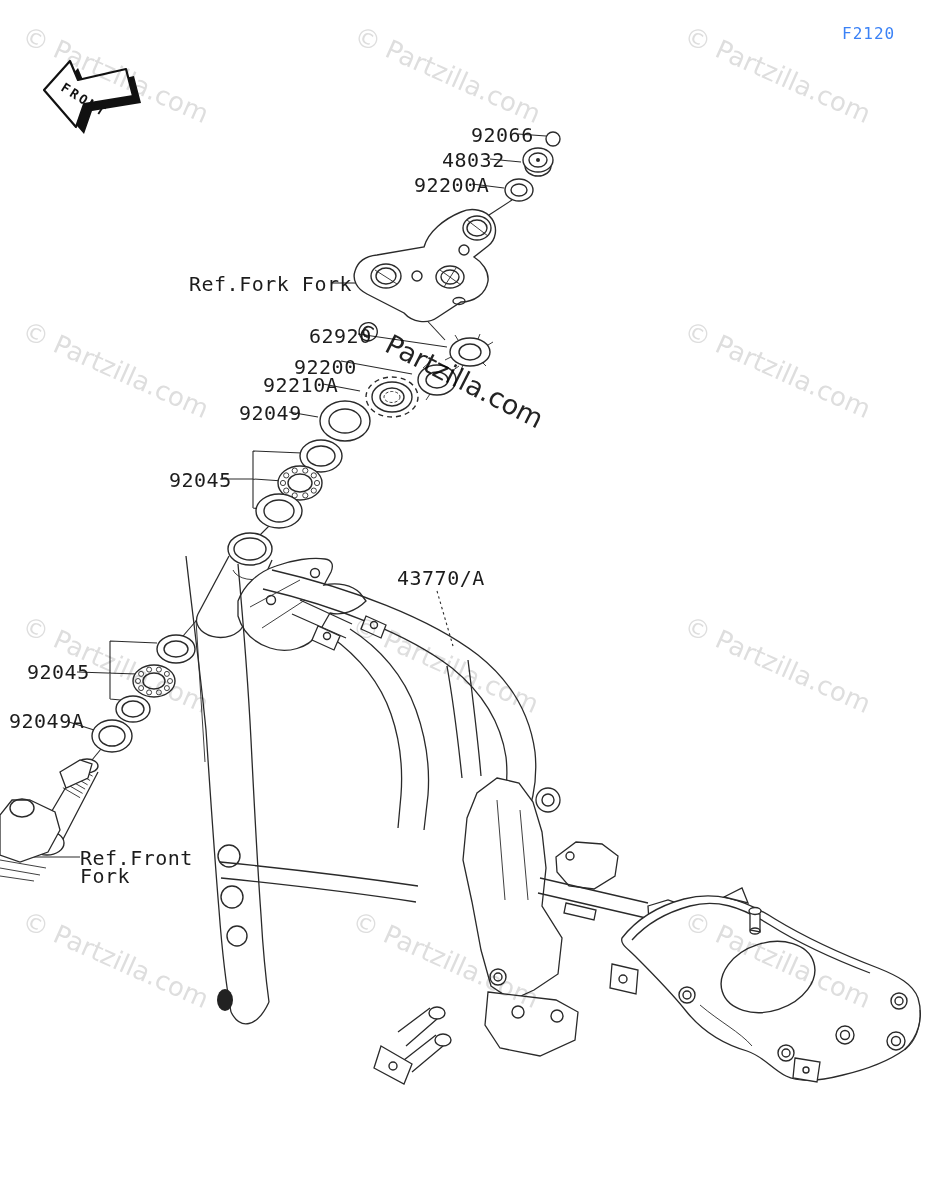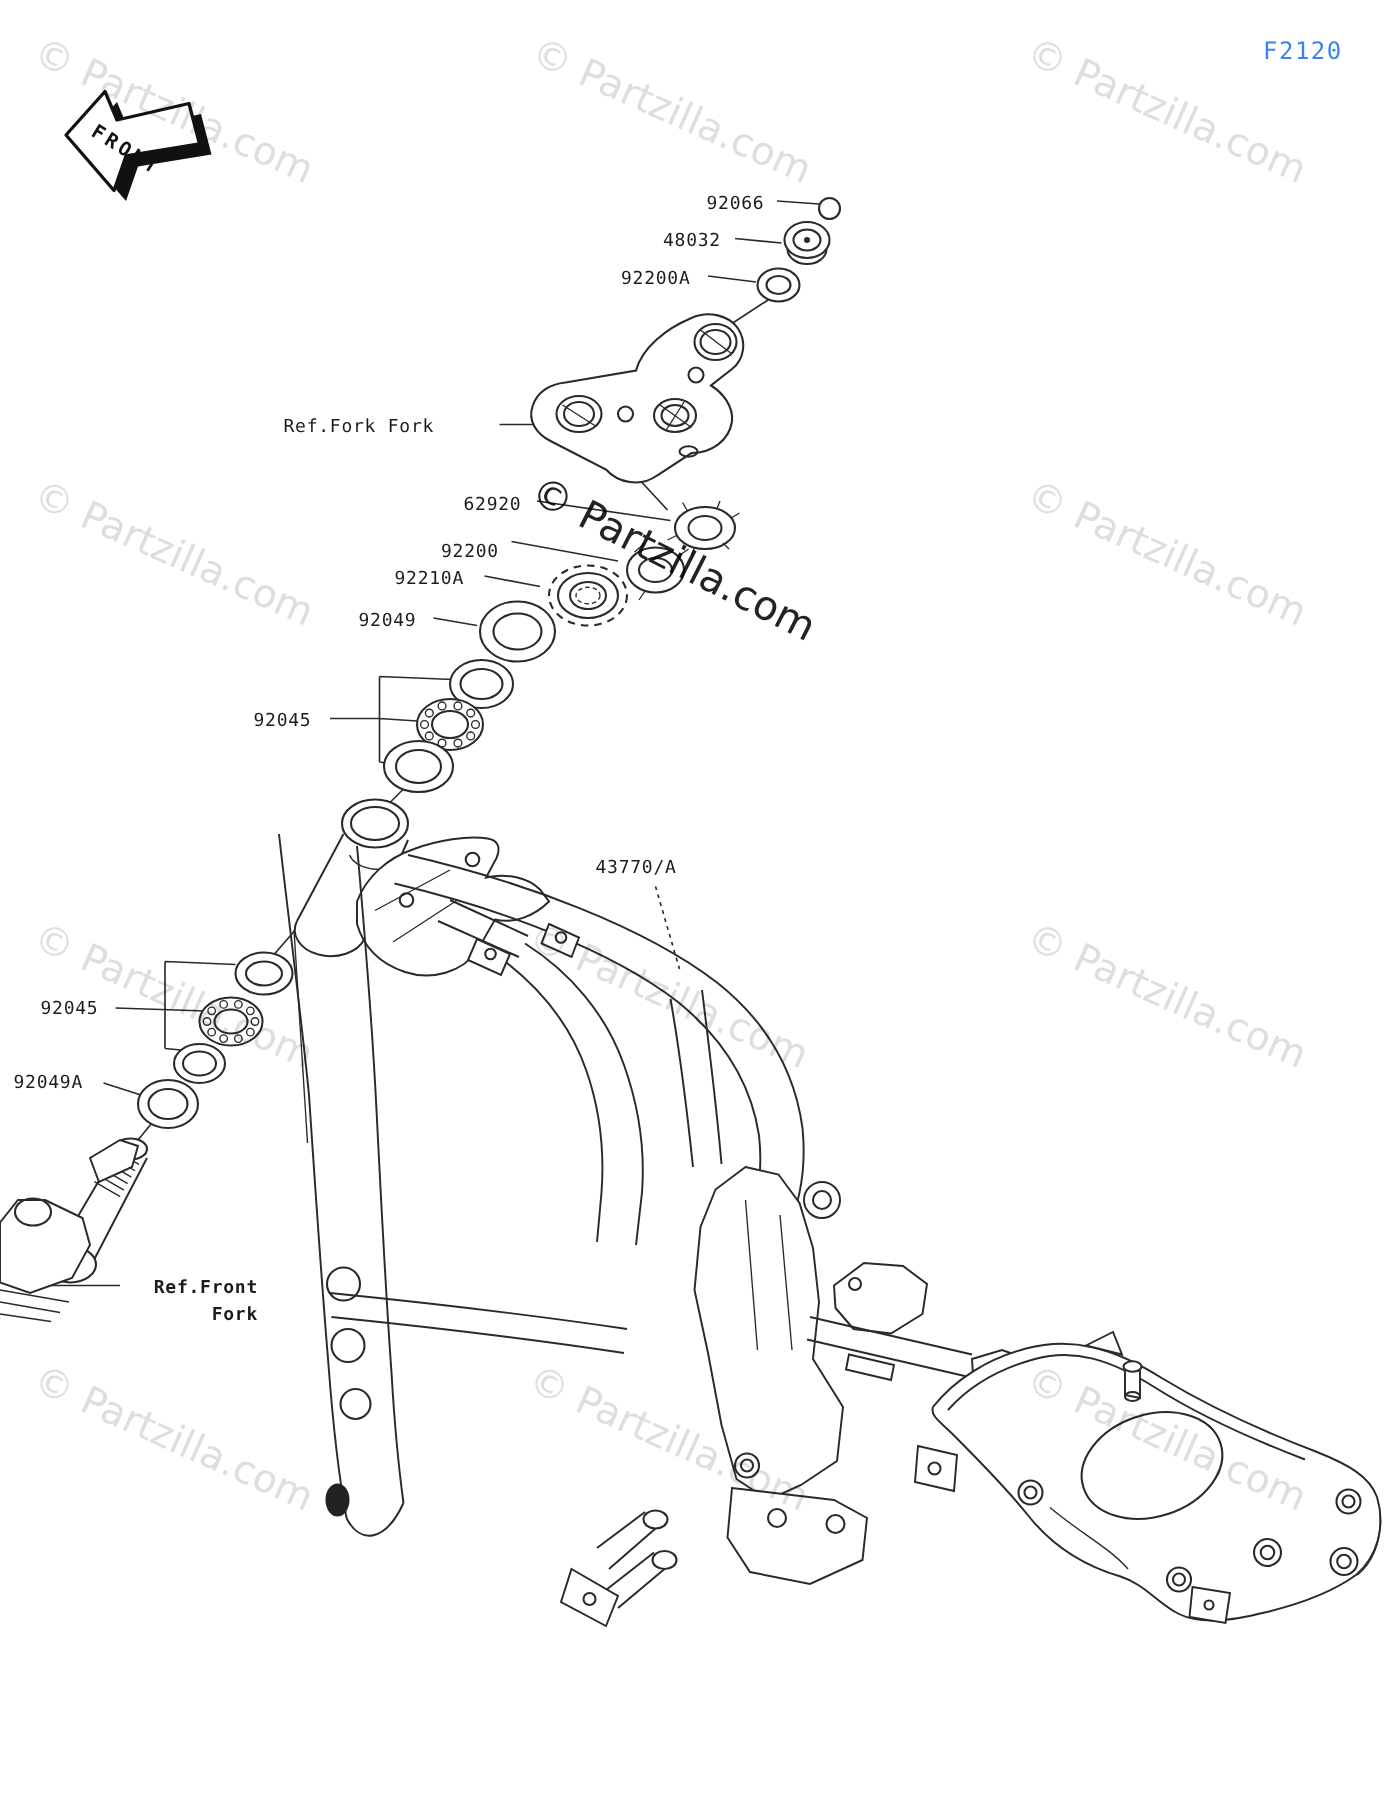--- a/index.html
+++ b/index.html
@@ -1,21 +1,21 @@
 <!DOCTYPE html>
 <html style="--wm-light: #dedede; --wm-dark: #232323;"><head>
 <meta charset="utf-8">
 <style>
   html,body{margin:0;padding:0;background:#fff;}
   .stage{position:relative;width:929px;height:1200px;background:#ffffff;overflow:hidden;
          font-family:"DejaVu Sans Mono","Liberation Mono",monospace;}
   .art{position:absolute;left:0;top:0;z-index:1;}
-  .plabel{position:absolute;z-index:4;font-size:12px;line-height:18px;color:#1c1c1c;
+  .plabel{position:absolute;z-index:4;font-size:20px;line-height:18px;color:#1c1c1c;
           white-space:nowrap;letter-spacing:0.5px;}
-  .plabel.block2{text-align:right;width:92px;white-space:normal;font-weight:bold;}
+  .plabel.block2{text-align:left;width:92px;white-space:normal;}
   .figcode{position:absolute;z-index:4;font-size:16px;color:#3b82f6;letter-spacing:1px;}
   .wm{position:absolute;z-index:3;font-family:"DejaVu Sans","Liberation Sans",sans-serif;
       font-size:26px;color:var(--wm-light,#dedede);transform:rotate(24deg);
       transform-origin:left top;white-space:nowrap;mix-blend-mode:multiply;pointer-events:none;}
   .wm.dark{color:var(--wm-dark,#232323);font-size:27px;transform:rotate(27deg);}
   svg .ln{stroke:#2a2a2a;stroke-width:1.1;fill:none;}
   svg .pt{stroke:#2a2a2a;stroke-width:1.4;fill:#ffffff;}
   svg .ptn{stroke:#2a2a2a;stroke-width:1.4;fill:none;}
   svg .fr{stroke:#2a2a2a;stroke-width:1.3;fill:#ffffff;}
   svg .frn{stroke:#2a2a2a;stroke-width:1.3;fill:none;}

